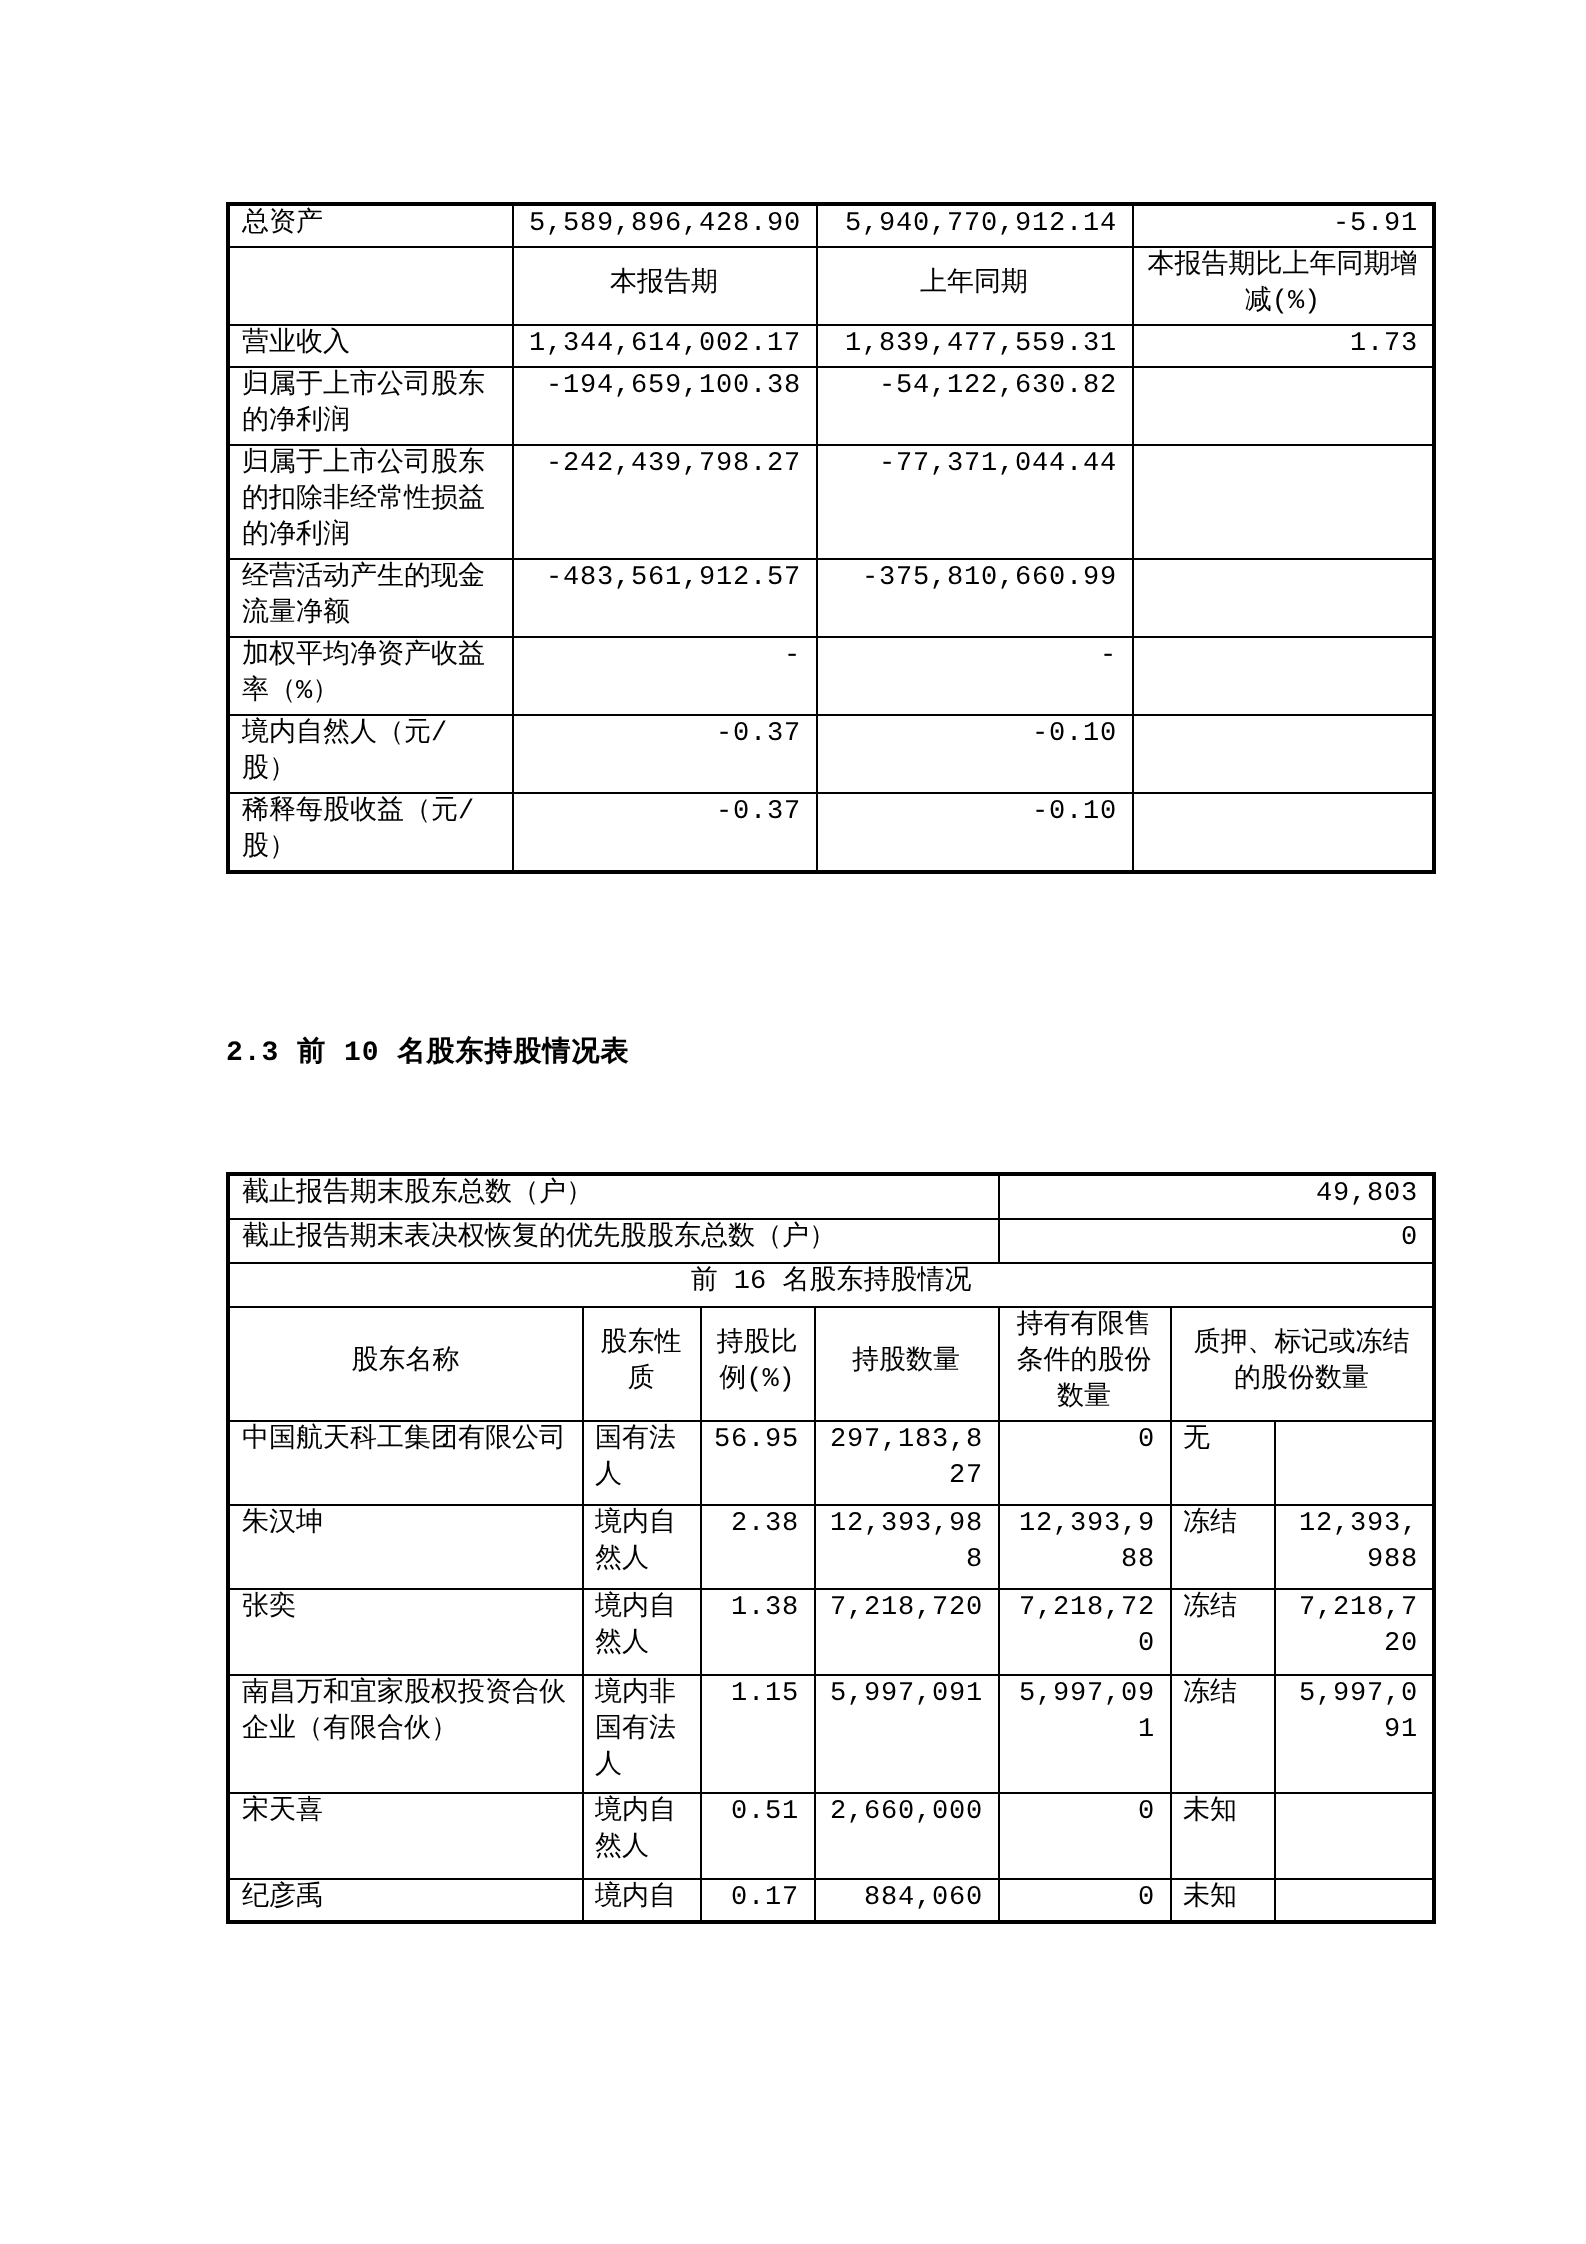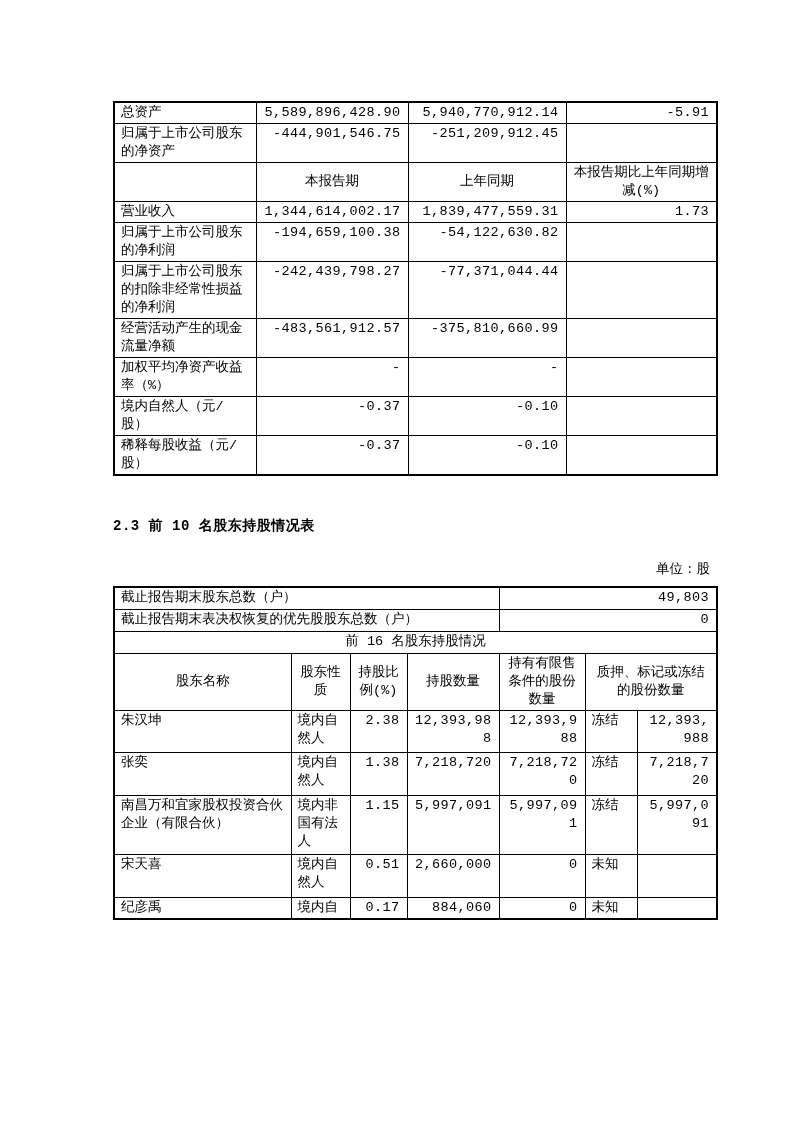--- a/index.html
+++ b/index.html
@@ -57,26 +57,20 @@
         <col style="width:158px">
         <col style="width:151px">
       </colgroup>
     <tbody>
         <tr style="height:21px">
       <td class="t">总资产</td>
       <td class="n">5,589,896,428.90</td>
       <td class="n">5,940,770,912.14</td>
       <td class="n">-5.91</td>
     </tr>
-    <tr style="height:35px">
-      <td class="t">归属于上市公司股东的净资产</td>
-      <td class="n">-444,901,546.75</td>
-      <td class="n">-251,209,912.45</td>
-      <td class="n"></td>
-    </tr>
     <tr style="height:37px">
       <td class="t"></td>
       <td class="c">本报告期</td>
       <td class="c">上年同期</td>
       <td class="c">本报告期比上年同期增减(%)</td>
     </tr>
     <tr style="height:21px">
       <td class="t">营业收入</td>
       <td class="n">1,344,614,002.17</td>
       <td class="n">1,839,477,559.31</td>
@@ -116,21 +110,20 @@
       <td class="t">稀释每股收益（元/股）</td>
       <td class="n">-0.37</td>
       <td class="n">-0.10</td>
       <td class="n"></td>
     </tr>
   </tbody>
     </table>
 
   <div class="section-title">2.3 前 10 名股东持股情况表</div>
 
-  <div class="unit-label">单位：股</div>
 
   <table style="left:113px;top:586px;width:603px;">
     <colgroup>
         <col style="width:177px">
         <col style="width:59px">
         <col style="width:57px">
         <col style="width:92px">
         <col style="width:86px">
         <col style="width:52px">
         <col style="width:80px">
@@ -149,20 +142,29 @@
     </tr>
     <tr style="height:56px">
       <td class="c">股东名称</td>
       <td class="c">股东性质</td>
       <td class="c">持股比例(%)</td>
       <td class="c">持股数量</td>
       <td class="c">持有有限售条件的股份数量</td>
       <td class="c" colspan="2">质押、标记或冻结的股份数量</td>
     </tr>
     <tr style="height:42px">
+      <td class="t">中国航天科工集团有限公司</td>
+      <td class="t">国有法人</td>
+      <td class="n">56.95</td>
+      <td class="n">297,183,827</td>
+      <td class="n">0</td>
+      <td class="t">无</td>
+      <td class="n"></td>
+    </tr>
+    <tr style="height:42px">
       <td class="t">朱汉坤</td>
       <td class="t">境内自然人</td>
       <td class="n">2.38</td>
       <td class="n">12,393,988</td>
       <td class="n">12,393,988</td>
       <td class="t">冻结</td>
       <td class="n">12,393,988</td>
     </tr>
     <tr style="height:43px">
       <td class="t">张奕</td>

